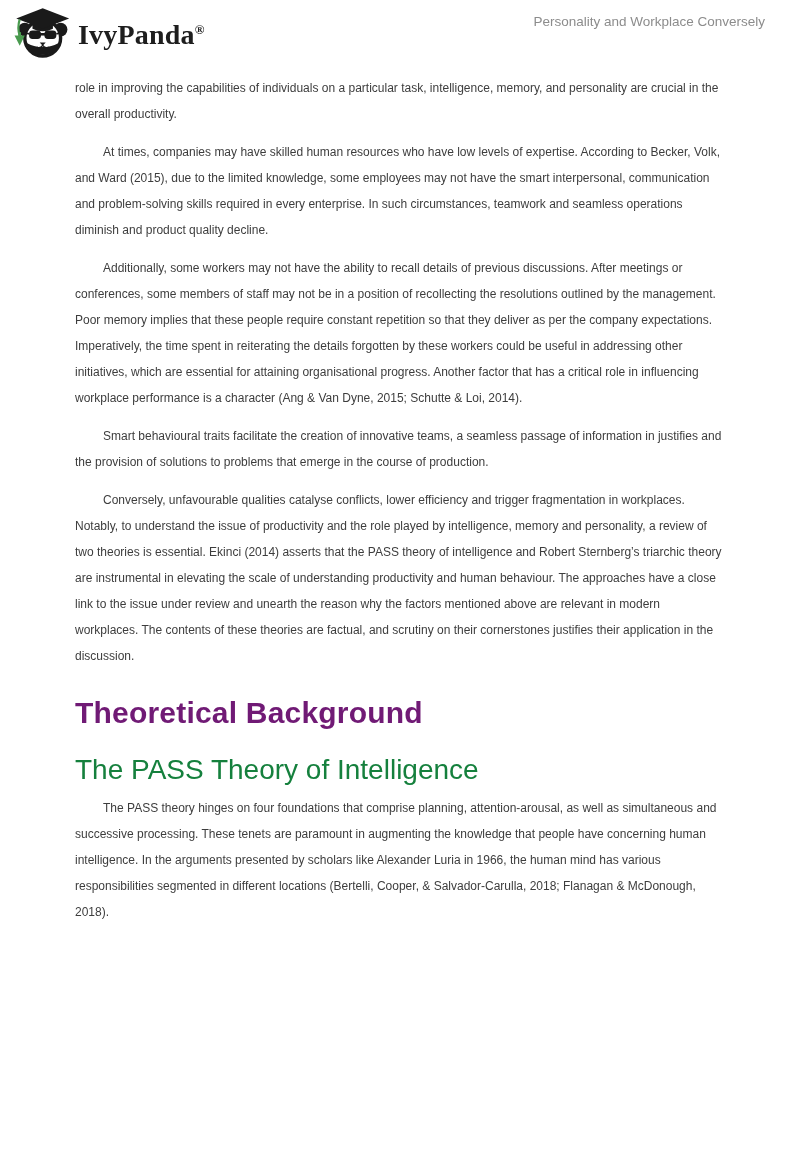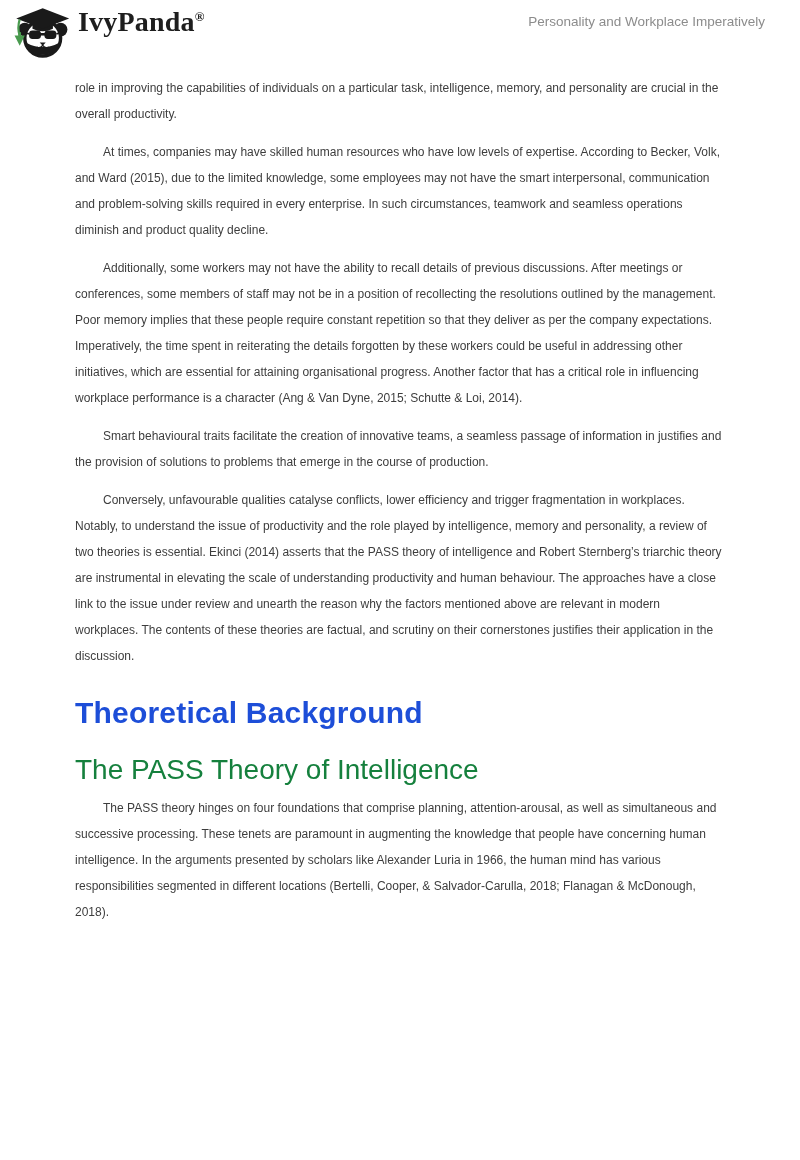--- a/index.html
+++ b/index.html
@@ -16,20 +16,21 @@
   
   .header {
     display: flex;
     align-items: flex-start;
     justify-content: space-between;
     padding: 6px 35px 0 12px;
     height: 64px;
   }
   .brand {
     display: flex;
+    align-items: center;
     gap: 8px;
   }
   .brand-name {
     font-family: "Liberation Serif", serif;
     font-weight: bold;
     font-size: 28px;
     color: #1e1e1e;
     letter-spacing: 0.2px;
   }
   .brand-name sup {
@@ -52,21 +53,21 @@
     line-height: 26px;
     text-indent: 28px;
     margin: 0 0 12px 0;
     color: #3d3d3d;
   }
   .doc p.continuation { text-indent: 0; }
   .doc h1 {
     font-size: 30px;
     line-height: 34px;
     font-weight: bold;
-    color: #1d4ed8;
+    color: #701a75;
     margin: 27px 0 0 0;
     letter-spacing: 0.2px;
   }
   .doc h2 {
     font-size: 28px;
     line-height: 26px;
     font-weight: normal;
     color: #15803d;
     margin: 27px 0 0 0;
   }
@@ -110,21 +111,21 @@
           <path d="M24 18 h24 v7 q-12 6 -24 0 z" fill="#1a1a1a"></path>
           <polygon points="36,1 67,13 36,25 5,13" fill="#1a1a1a"></polygon>
 
           <path d="M9 14 q-3 10 0 19" stroke="#4a9b4f" stroke-width="2.6" fill="none"></path>
           <polygon points="3,33 15,33 9,45" fill="#4a9b4f"></polygon>
           <rect x="7.4" y="29" width="3.2" height="6" fill="#4a9b4f"></rect>
         </svg>
       </span>
       <span class="brand-name"><span>IvyPanda</span><sup>®</sup></span>
     </div>
-    <div class="running-title">Personality and Workplace Imperatively</div>
+    <div class="running-title">Personality and Workplace Conversely</div>
   </div>
 
   <div class="doc">
     <p class="continuation">role in improving the capabilities of individuals on a particular task, intelligence, memory, and personality are crucial in the overall productivity.</p>
     <p>At times, companies may have skilled human resources who have low levels of expertise. According to Becker, Volk, and Ward (2015), due to the limited knowledge, some employees may not have the smart interpersonal, communication and problem-solving skills required in every enterprise. In such circumstances, teamwork and seamless operations diminish and product quality decline.</p>
     <p>Additionally, some workers may not have the ability to recall details of previous discussions. After meetings or conferences, some members of staff may not be in a position of recollecting the resolutions outlined by the management. Poor memory implies that these people require constant repetition so that they deliver as per the company expectations. Imperatively, the time spent in reiterating the details forgotten by these workers could be useful in addressing other initiatives, which are essential for attaining organisational progress. Another factor that has a critical role in influencing workplace performance is a character (Ang &amp; Van Dyne, 2015; Schutte &amp; Loi, 2014).</p>
     <p>Smart behavioural traits facilitate the creation of innovative teams, a seamless passage of information in justifies and the provision of solutions to problems that emerge in the course of production.</p>
     <p>Conversely, unfavourable qualities catalyse conflicts, lower efficiency and trigger fragmentation in workplaces. Notably, to understand the issue of productivity and the role played by intelligence, memory and personality, a review of two theories is essential. Ekinci (2014) asserts that the PASS theory of intelligence and Robert Sternberg’s triarchic theory are instrumental in elevating the scale of understanding productivity and human behaviour. The approaches have a close link to the issue under review and unearth the reason why the factors mentioned above are relevant in modern workplaces. The contents of these theories are factual, and scrutiny on their cornerstones justifies their application in the discussion.</p>
     <h1>Theoretical Background</h1>
     <h2>The PASS Theory of Intelligence</h2>

